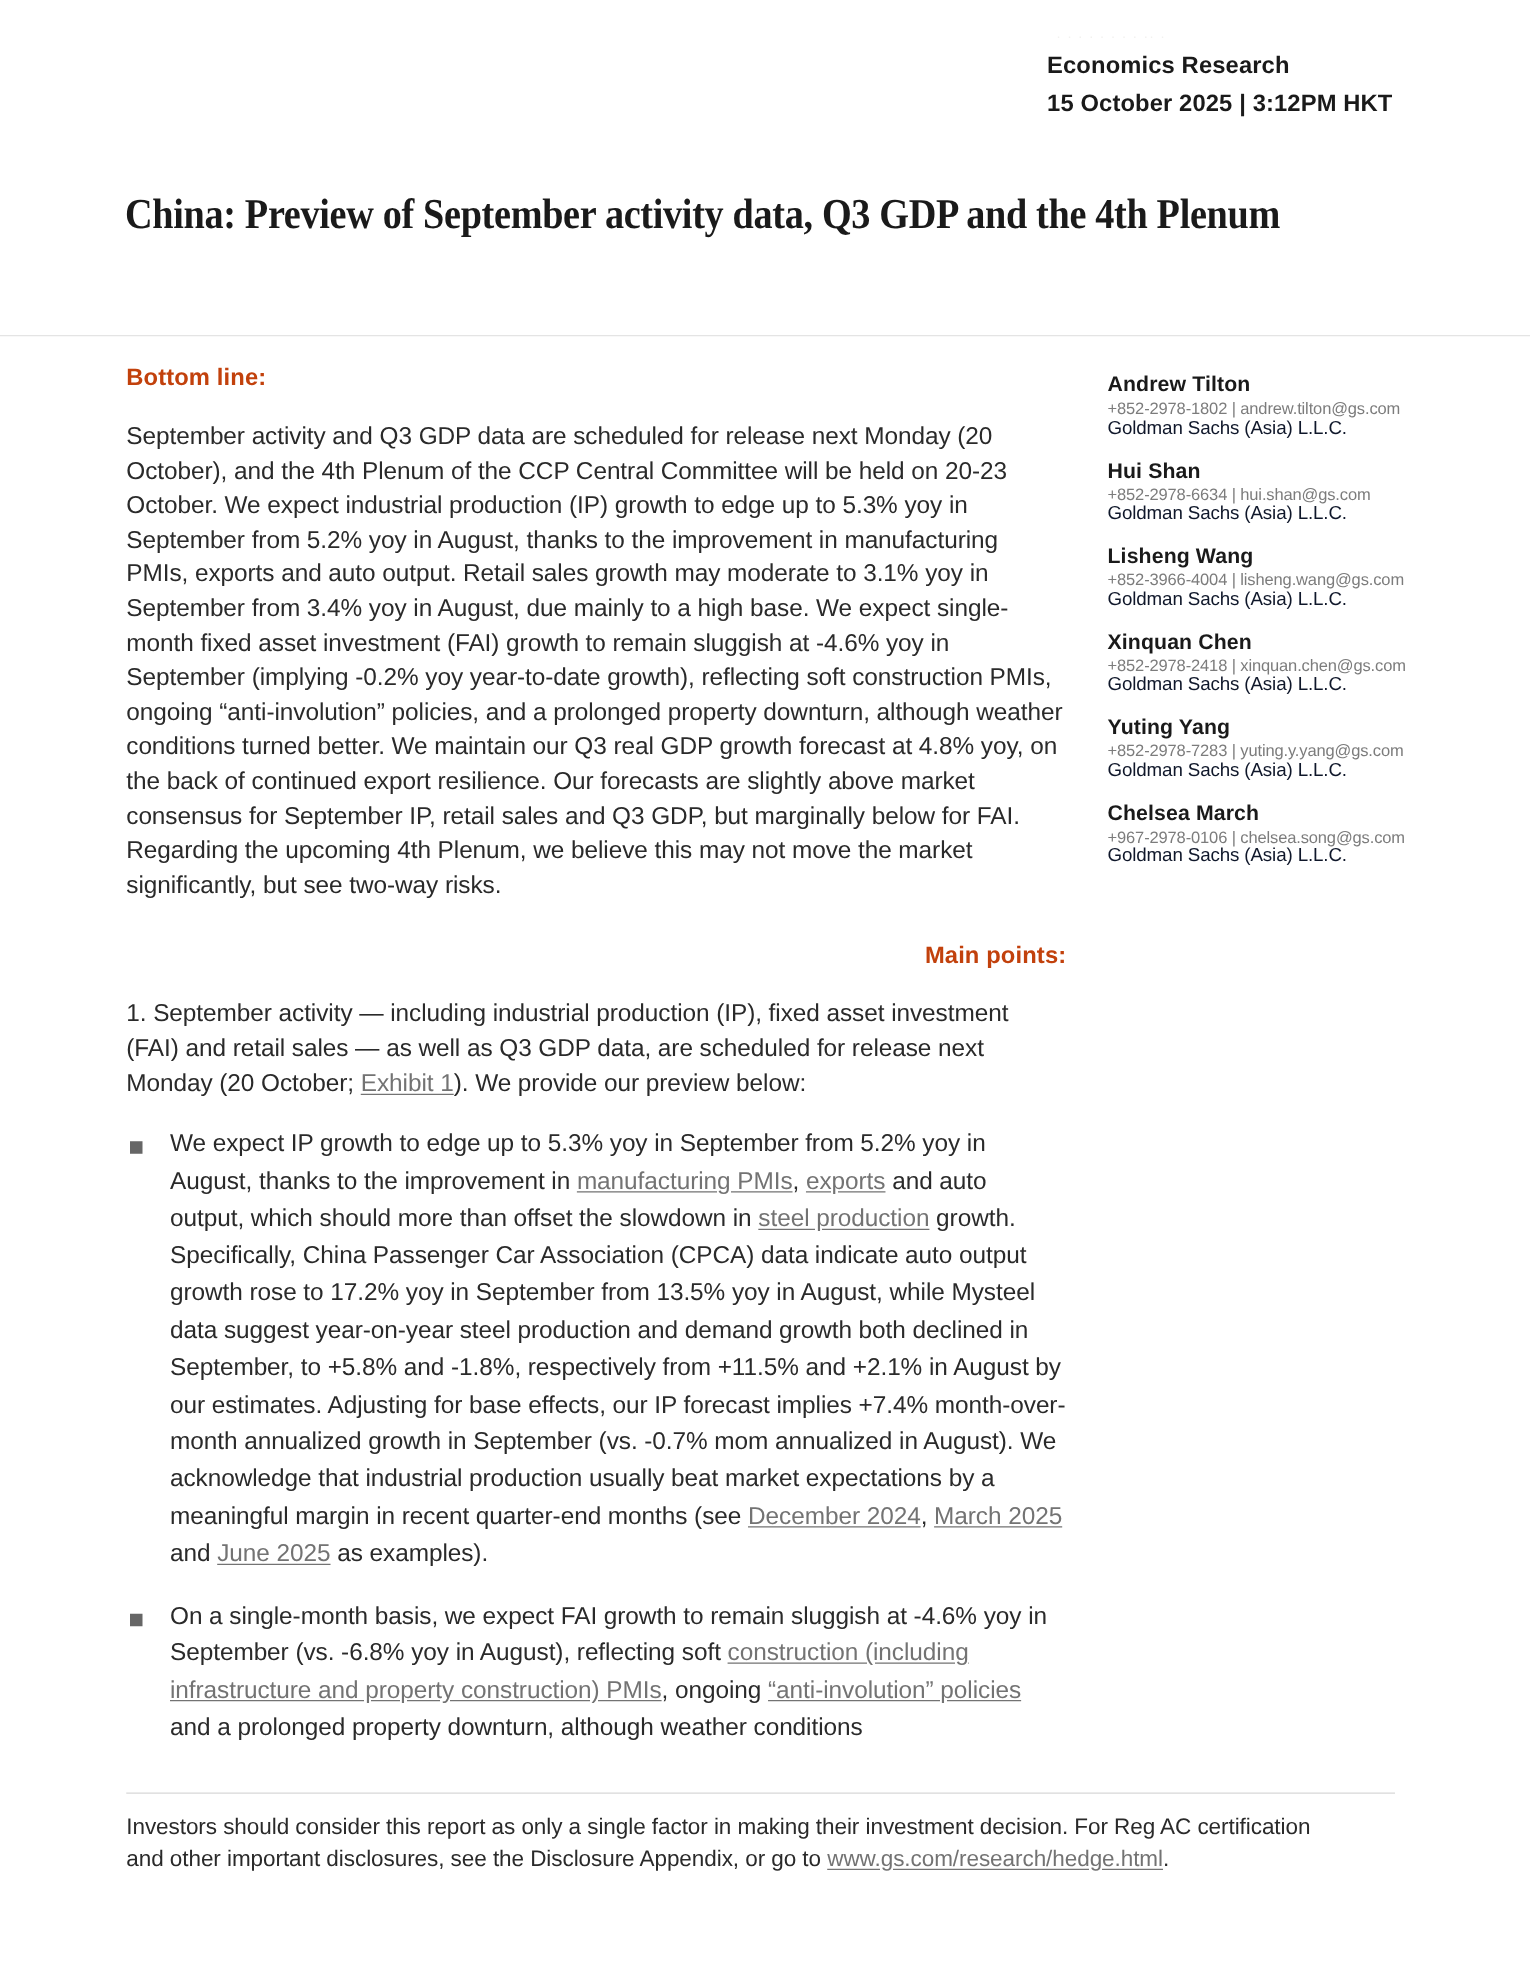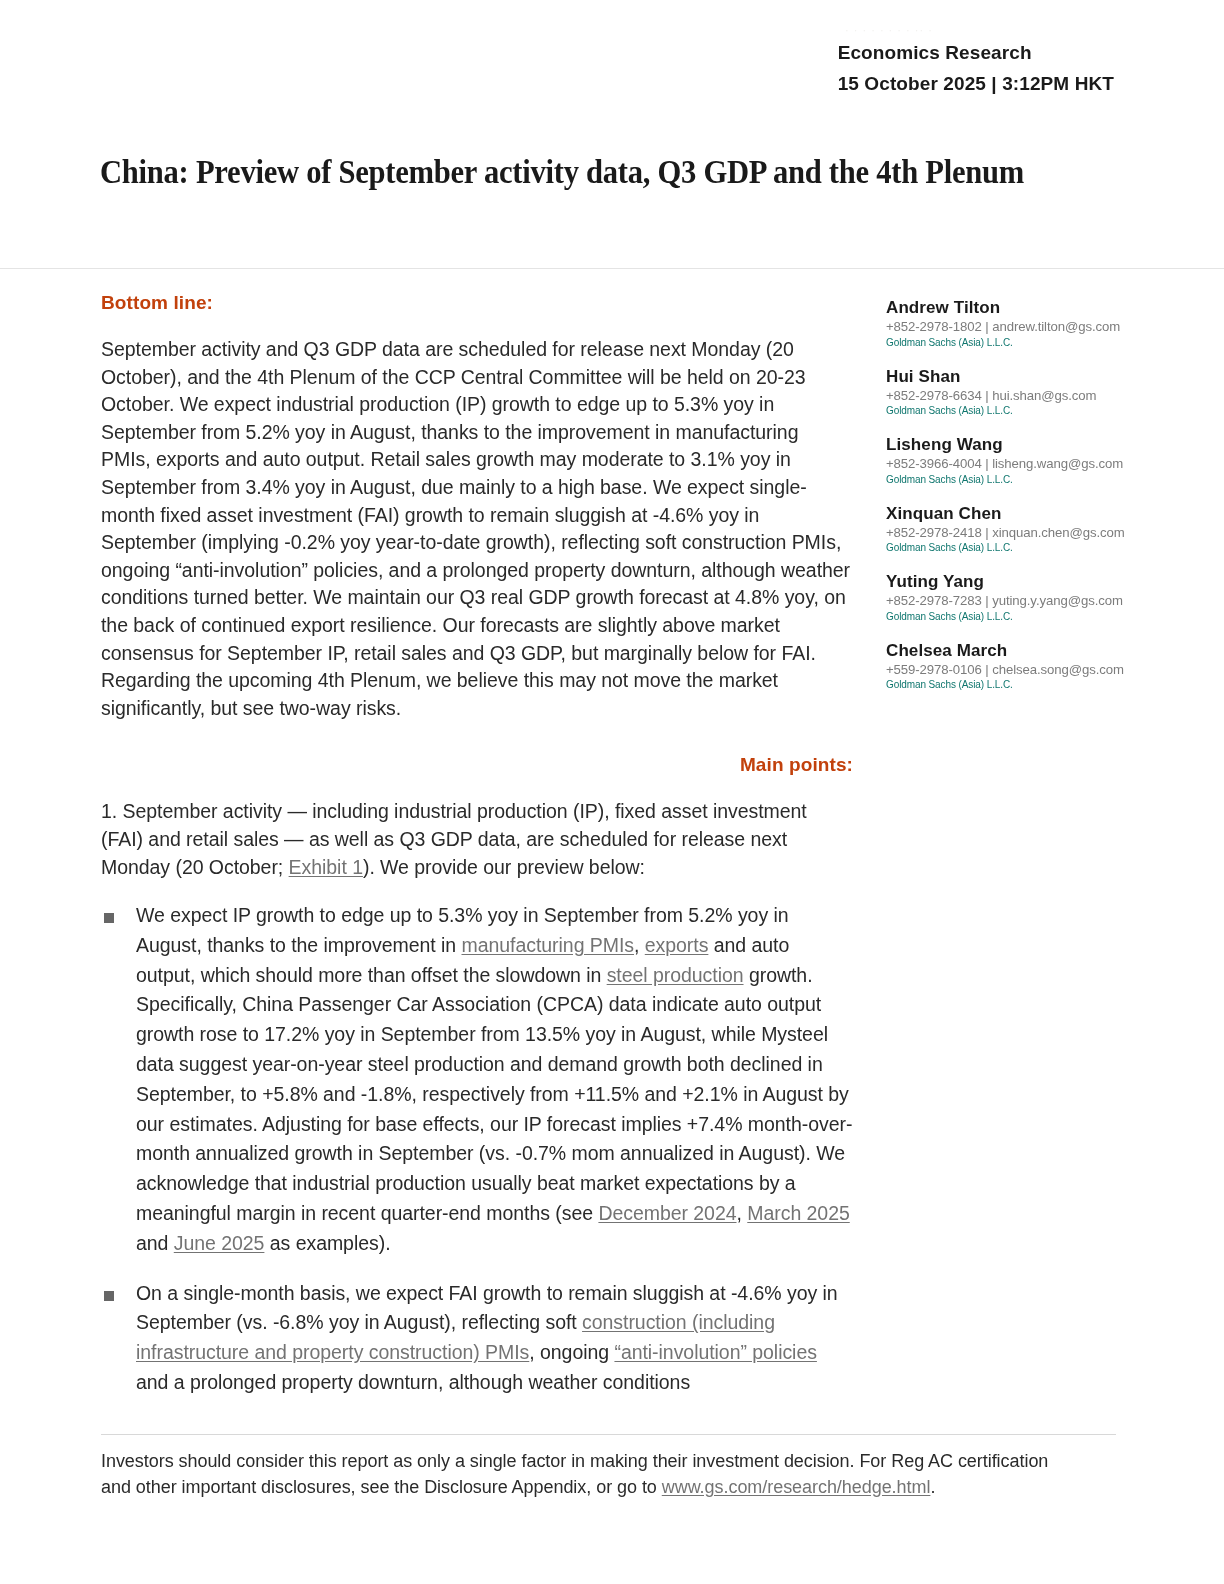--- a/index.html
+++ b/index.html
@@ -199,23 +199,23 @@
     margin-bottom: 1px;
     letter-spacing: 0.1px;
   }
   .author-contact {
     font-size: 13.2px;
     line-height: 15.5px;
     color: #7c7c7c;
     letter-spacing: -0.1px;
   }
   .author-firm {
-    font-size: 10px;
+    font-size: 15px;
     line-height: 16px;
-    color: #0f766e;
+    color: #0f172a;
     letter-spacing: -0.1px;
   }
 
   
   .divider-bottom {
     position: absolute;
     top: 1434px;
     left: 101px;
     width: 1015px;
     height: 1px;
@@ -304,21 +304,21 @@
       </div>
 
       <div class="author">
         <div class="author-name">Yuting Yang</div>
         <div class="author-contact">+852-2978-7283 | yuting.y.yang@gs.com</div>
         <div class="author-firm">Goldman Sachs (Asia) L.L.C.</div>
       </div>
 
       <div class="author">
         <div class="author-name">Chelsea March</div>
-        <div class="author-contact">+559-2978-0106 | chelsea.song@gs.com</div>
+        <div class="author-contact">+967-2978-0106 | chelsea.song@gs.com</div>
         <div class="author-firm">Goldman Sachs (Asia) L.L.C.</div>
       </div>
 
     </div>
   </div>
 
   <div class="divider-bottom"></div>
   <div class="footer"><span>Investors should consider this report as only a single factor in making their investment decision. For Reg AC certification and other important disclosures, see the Disclosure Appendix, or go to </span><a class="lnk" href="#">www.gs.com/research/hedge.html</a><span>.</span></div>
 
 </div>

